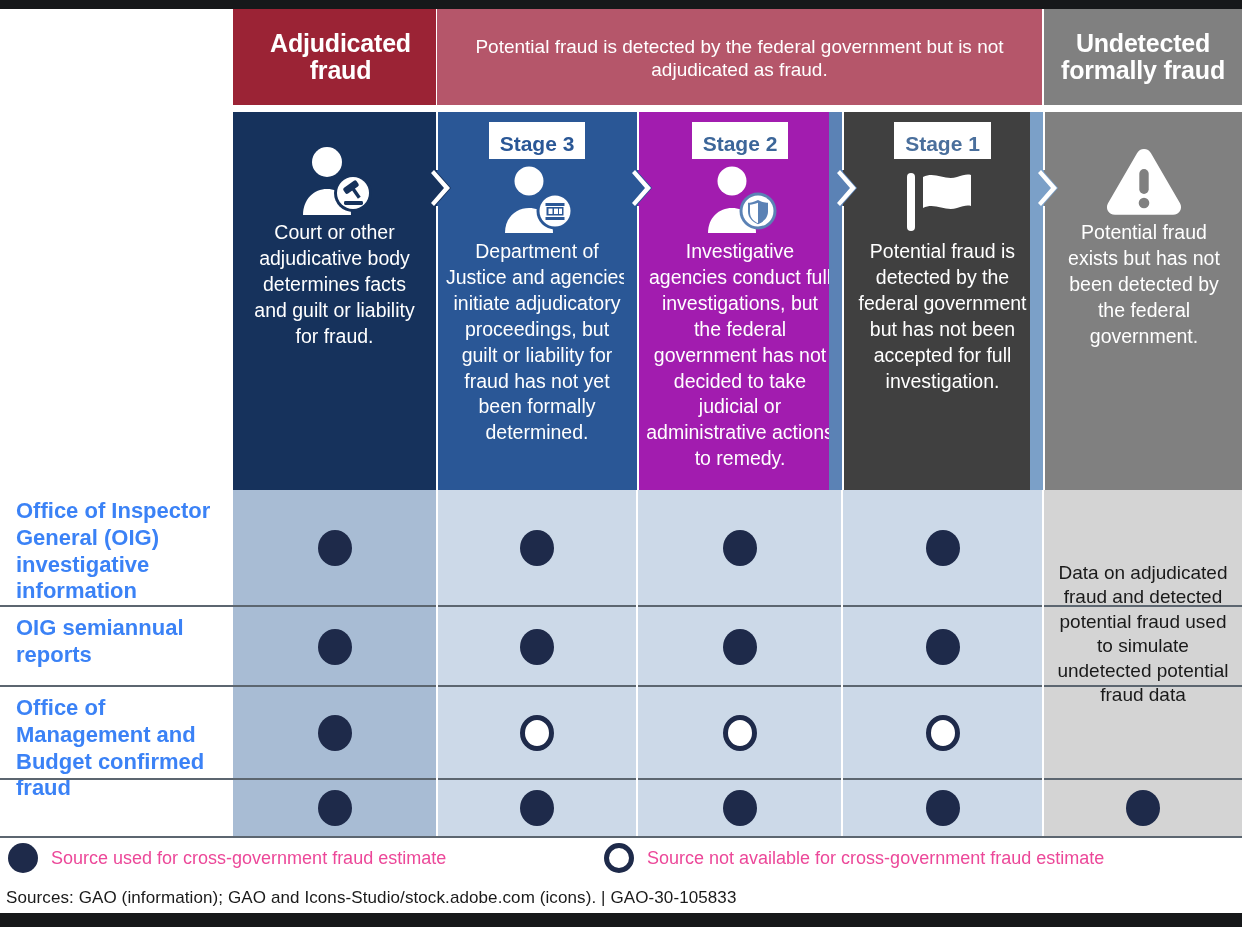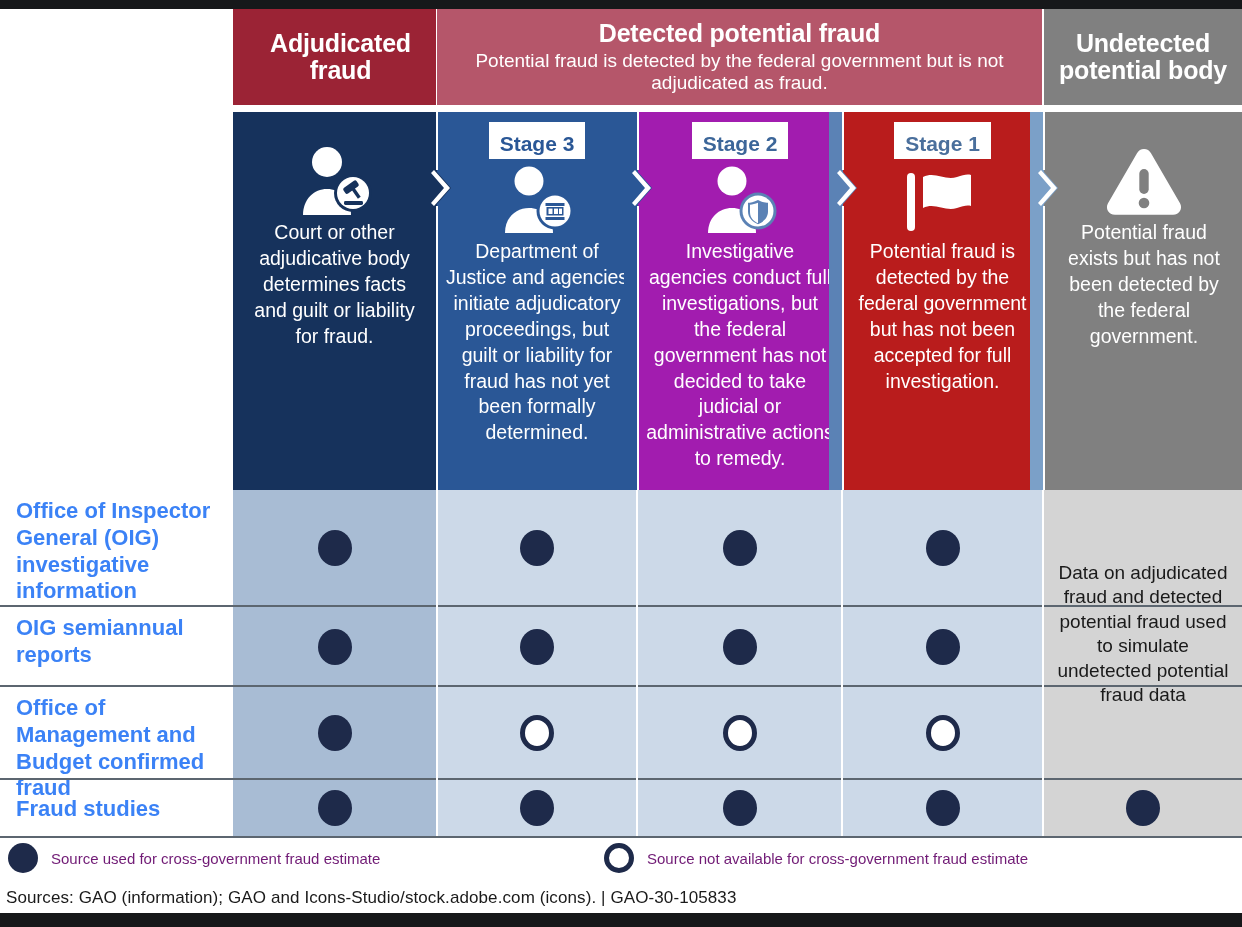--- a/index.html
+++ b/index.html
@@ -80,21 +80,21 @@
     top: 112px;
     height: 378px;
     box-sizing: border-box;
     color: #ffffff;
     text-align: center;
     overflow: hidden;
   }
   .col-0 { left: 233px;  width: 203px; background: #16325c; }
   .col-1 { left: 437px;  width: 200px; background: #2a5796; }
   .col-2 { left: 638px;  width: 204px; background: #a21caf; }
-  .col-3 { left: 843px;  width: 199px; background: #b91c1c; }
+  .col-3 { left: 843px;  width: 199px; background: #404040; }
   .col-4 { left: 1044px; width: 200px; background: #808080; }
 
   .stage-badge {
     display: inline-block;
     background: #ffffff;
     color: #2a5796;
     font-size: 21px;
     font-weight: bold;
     padding: 10px 11px 3px 11px;
     margin-top: 10px;
@@ -219,22 +219,22 @@
     left: 0;
     top: 840px;
     width: 1242px;
     height: 42px;
   }
   .legend-item {
     position: absolute;
     display: flex;
     align-items: center;
     gap: 13px;
-    font-size: 15px;
-    color: #701a75;
+    font-size: 18px;
+    color: #ec4899;
   }
   .legend-1 { left: 8px; top: 3px; }
   .legend-2 { left: 604px; top: 3px; }
   .legend-dot-filled {
     width: 30px; height: 30px; border-radius: 50%;
     background: #1e2a4a; flex: none;
   }
   .legend-dot-hollow {
     width: 30px; height: 30px; border-radius: 50%;
     background: #ffffff; border: 5px solid #1e2a4a;
@@ -255,26 +255,25 @@
 
 <div class="page">
 
   <div class="topbar"></div>
 
   <div class="hdr hdr-adjudicated">
     <div class="hdr-title">Adjudicated fraud</div>
   </div>
 
   <div class="hdr hdr-detected">
-    <div class="hdr-title">Detected potential fraud</div>
     <div class="hdr-sub">Potential fraud is detected by the federal government but is not adjudicated as fraud.</div>
   </div>
 
   <div class="hdr hdr-undetected">
-    <div class="hdr-title">Undetected potential body</div>
+    <div class="hdr-title">Undetected formally fraud</div>
   </div>
 
   <div class="col col-0">
     <div class="icon-wrap">
       <svg width="88" height="72" viewBox="0 0 88 72" aria-hidden="true">
         <circle cx="36" cy="17" r="15" fill="#fff"></circle>
         <path d="M12 70c0-16 11-26 24-26s24 10 24 26z" fill="#fff"></path>
         <circle cx="62" cy="48" r="19" fill="#16325c"></circle>
         <circle cx="62" cy="48" r="16" fill="#fff"></circle>
         <rect x="53" y="56" width="19" height="4" rx="1.4" fill="#16325c"></rect>
@@ -426,21 +425,20 @@
       <div class="cell cell-c2" style="top:0; height:92px;">
           <span class="dot-hollow"></span>
         </div>
       <div class="cell cell-c3" style="top:0; height:92px;">
           <span class="dot-hollow"></span>
         </div>
     </div>
     <div class="row-line" style="top:288px;"></div>
 
     <div class="row" style="top:290px; height:56px;">
-      <div class="rowlabel" style="top:16px;">Fraud studies</div>
       <div class="cell cell-c0" style="top:0; height:56px;">
           <span class="dot-filled"></span>
         </div>
       <div class="cell cell-c1" style="top:0; height:56px;">
           <span class="dot-filled"></span>
         </div>
       <div class="cell cell-c2" style="top:0; height:56px;">
           <span class="dot-filled"></span>
         </div>
       <div class="cell cell-c3" style="top:0; height:56px;">

